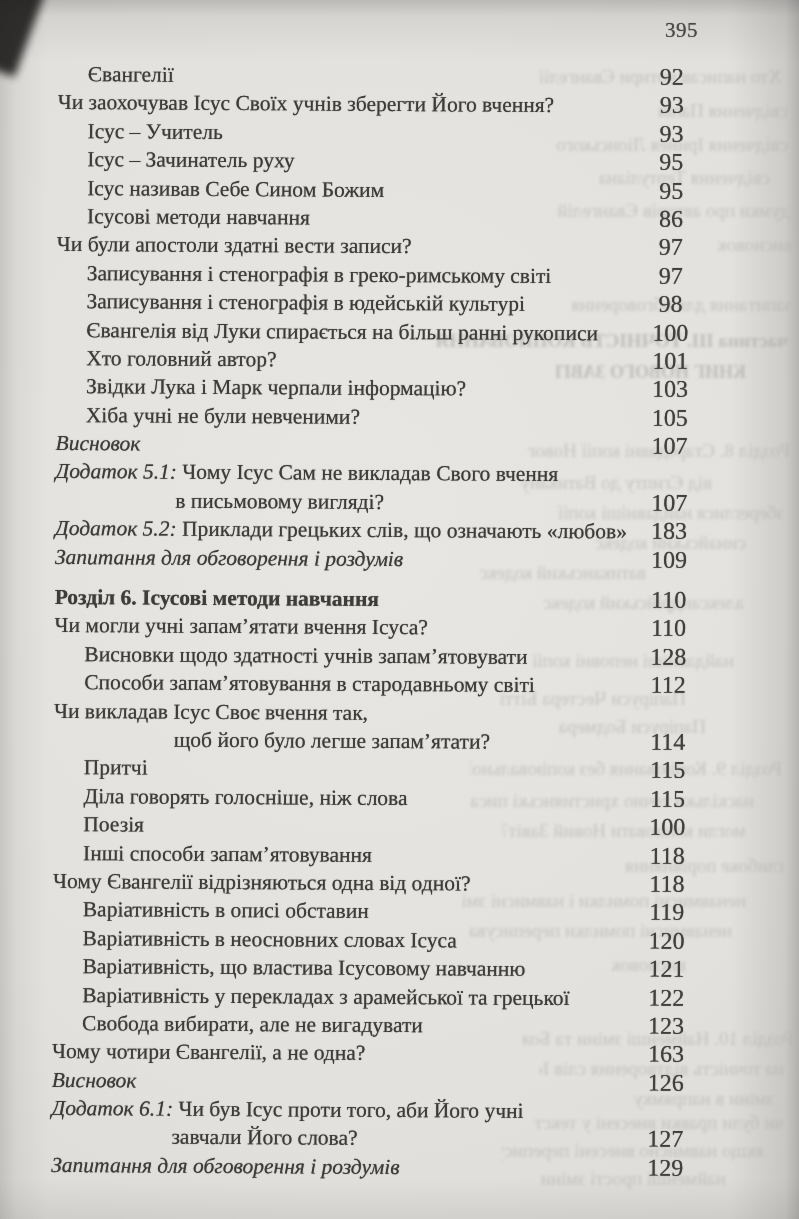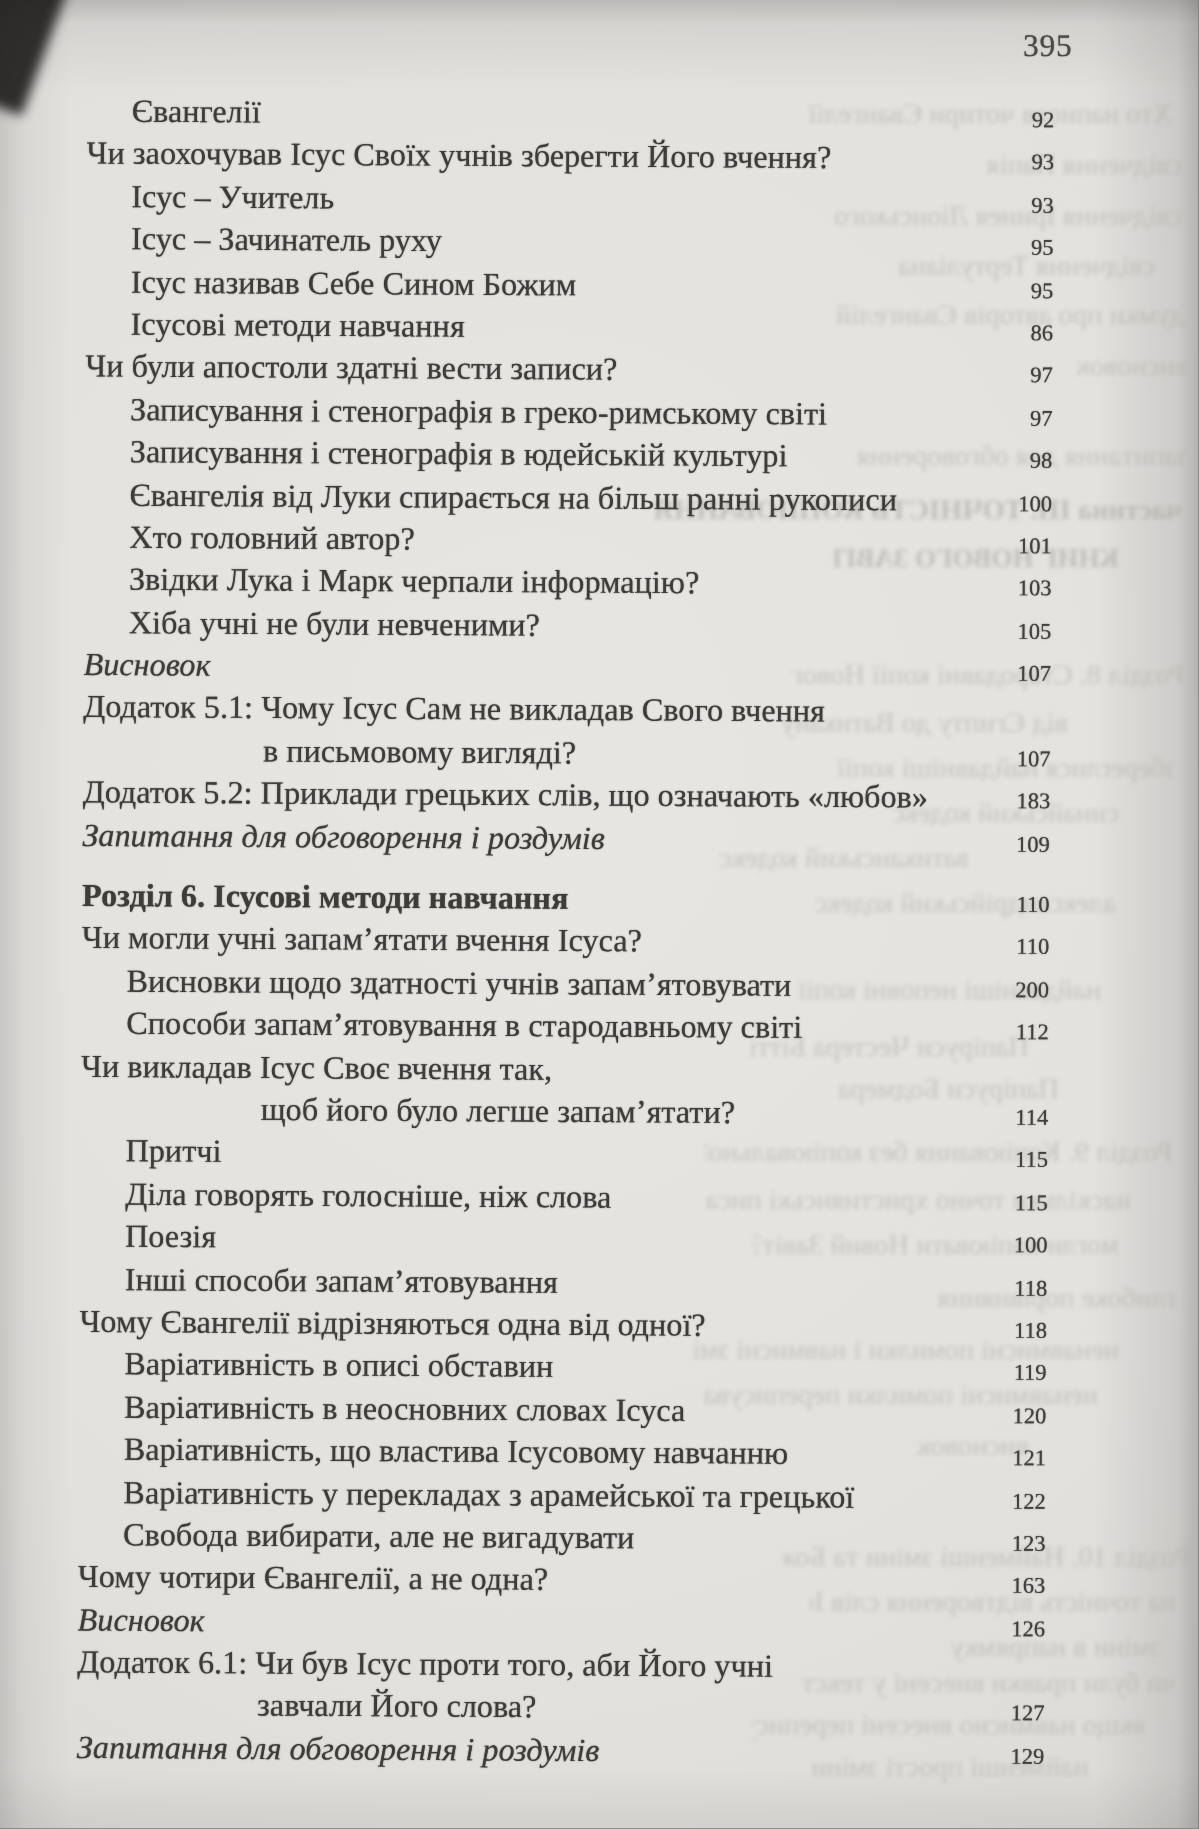--- a/index.html
+++ b/index.html
@@ -12,21 +12,21 @@
       linear-gradient(0deg, rgba(25,24,22,.07) 0px, rgba(25,24,22,0) 40px),
       radial-gradient(125% 95% at 45% 42%, #e8e6e3 0%, #e3e1de 52%, #d8d6d3 88%, #cfcdca 100%);
     font-family:"Liberation Serif", serif;
   }
   
   .corner-wedge{
     position:absolute;left:-26px;top:-34px;width:60px;height:104px;
     background:#1d1c1a;transform:rotate(20deg);filter:blur(4px);opacity:.9;
   }
   .pageno{
-    position:absolute;top:18px;right:84px;
+    position:absolute;top:18px;right:101px;
     font-size:21px;color:#4c4a47;letter-spacing:.5px;
     text-shadow:0 0 .8px rgba(70,68,65,.8);
   }
   
   .ghost-layer{position:absolute;inset:0;pointer-events:none;}
   .ghost{
     position:absolute;color:#b3b0aa;white-space:nowrap;overflow:hidden;
     transform:scaleX(-1);filter:blur(1.5px);opacity:.62;
   }
   .ghost.gb{font-weight:bold;color:#aba8a2;}
@@ -36,28 +36,28 @@
     transform:rotate(.35deg);transform-origin:0 0;
   }
   .row{display:flex;align-items:baseline;height:28.4px;}
   .row.gap{margin-top:12px;}
   .row .t{
     flex:1;white-space:nowrap;
     font-size:21.5px;line-height:28.4px;color:#3e3c39;
     text-shadow:0 0 .9px rgba(62,60,57,.85);
   }
   .row .p{
-    width:62px;text-align:right;font-size:15px;color:#42403d;
+    width:62px;text-align:center;font-size:24px;color:#42403d;
     text-shadow:0 0 .9px rgba(62,60,57,.85);
   }
   .row.i1 .t{padding-left:30px;}
   .row.i2 .t{padding-left:120px;}
   .row.it .t{font-style:italic;}
   .row.b .t{font-weight:bold;}
-  .prefix{}
+  .prefix{font-style:italic;}
 </style>
 </head>
 <body>
 
 <div class="photo">
   <div class="corner-wedge"></div>
 
   <div class="ghost-layer" id="ghost-layer">
       <div class="ghost" style="left: 432px; top: 66px; width: 350px; font-size: 19px;">Хто написав чотири Євангелії</div>
       <div class="ghost" style="left: 556px; top: 100px; width: 232px; font-size: 19px;">свідчення Папія</div>
@@ -170,21 +170,21 @@
       <div class="row i0 b gap">
     <span class="t"><span class="prefix"></span><span class="txt">Розділ 6. Ісусові методи навчання</span></span>
     <span class="p">110</span>
   </div>
       <div class="row i0">
     <span class="t"><span class="prefix"></span><span class="txt">Чи могли учні запам’ятати вчення Ісуса?</span></span>
     <span class="p">110</span>
   </div>
       <div class="row i1">
     <span class="t"><span class="prefix"></span><span class="txt">Висновки щодо здатності учнів запам’ятовувати</span></span>
-    <span class="p">200</span>
+    <span class="p">128</span>
   </div>
       <div class="row i1">
     <span class="t"><span class="prefix"></span><span class="txt">Способи запам’ятовування в стародавньому світі</span></span>
     <span class="p">112</span>
   </div>
       <div class="row i0">
     <span class="t"><span class="prefix"></span><span class="txt">Чи викладав Ісус Своє вчення так,</span></span>
     <span class="p"></span>
   </div>
       <div class="row i2">

